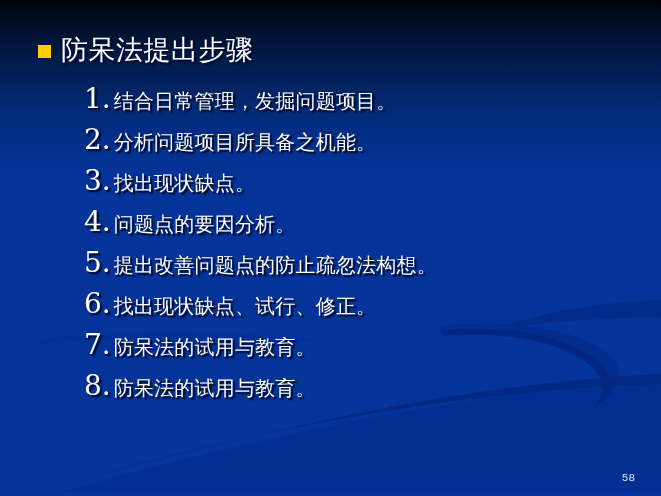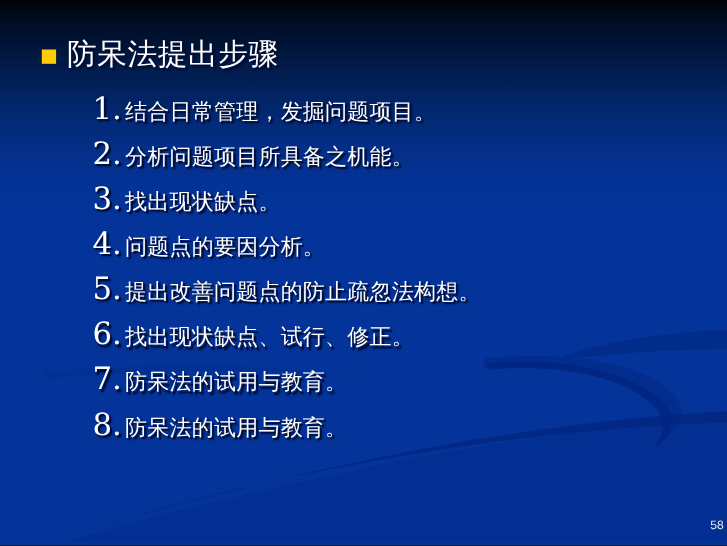--- a/index.html
+++ b/index.html
@@ -90,23 +90,23 @@
   .step-text {
     font-size: 20px;
     line-height: 41px;
     color: #ffffff;
     text-shadow: 2px 2px 0 #00103a, 2px 2px 2px rgba(0,5,30,0.85);
     letter-spacing: 0.2px;
   }
 
   .page-number {
     position: absolute;
-    right: 3px;
+    right: 26px;
     bottom: 12px;
-    font-family: Liberation Sans, sans-serif;
+    font-family: Liberation Mono, monospace;
     font-size: 11px;
     color: #dfe6f5;
   }
 </style>
 </head>
 <body>
 
 <div id="slide">
 
   <div id="slide-bg"></div>

